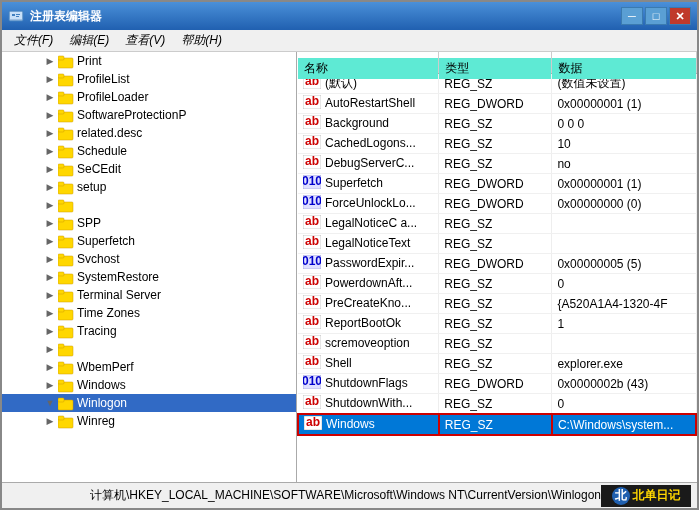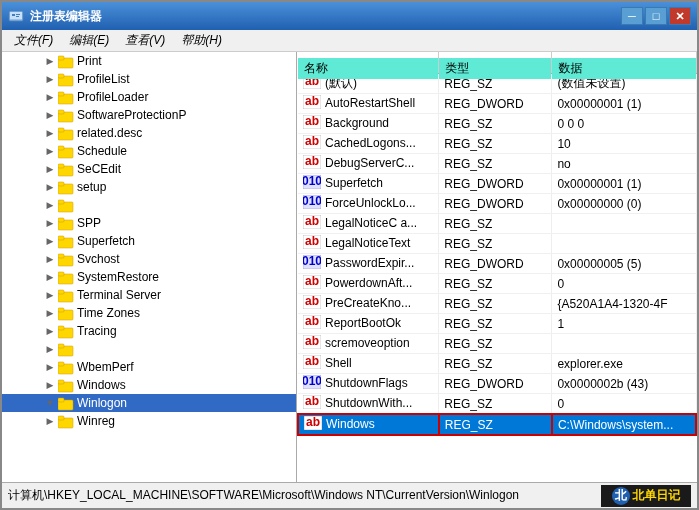--- a/index.html
+++ b/index.html
@@ -59,21 +59,21 @@
       white-space: nowrap; font-size: 12px;
     }
     .reg-table tr.highlighted td { background: #0078d7; color: white; border: 2px solid #cc0000; }
     
     
     .status-bar {
       background: #f0f0f0; height: 26px; border-top: 1px solid #aaa;
       display: flex; align-items: center; padding: 0 6px; font-size: 12px;
       overflow: hidden;
     }
-    .status-text { flex: 1; overflow: hidden; text-overflow: ellipsis; white-space: nowrap; }
+    .status-text { flex: 1; overflow: hidden; text-overflow: ellipsis; white-space: nowrap; text-align: right; }
     .status-logo { 
       width: 90px; height: 22px; background: #1a1a1a; color: #FFD700; 
       font-size: 10px; display: flex; align-items: center; justify-content: center;
       font-weight: bold; flex-shrink: 0;
     }
     .logo-circle { width: 18px; height: 18px; border-radius: 50%; background: #2060b0; display: inline-flex; align-items: center; justify-content: center; margin-right: 3px; color: white; font-size: 8px; }
   </style>
 </head>
 <body>
 

